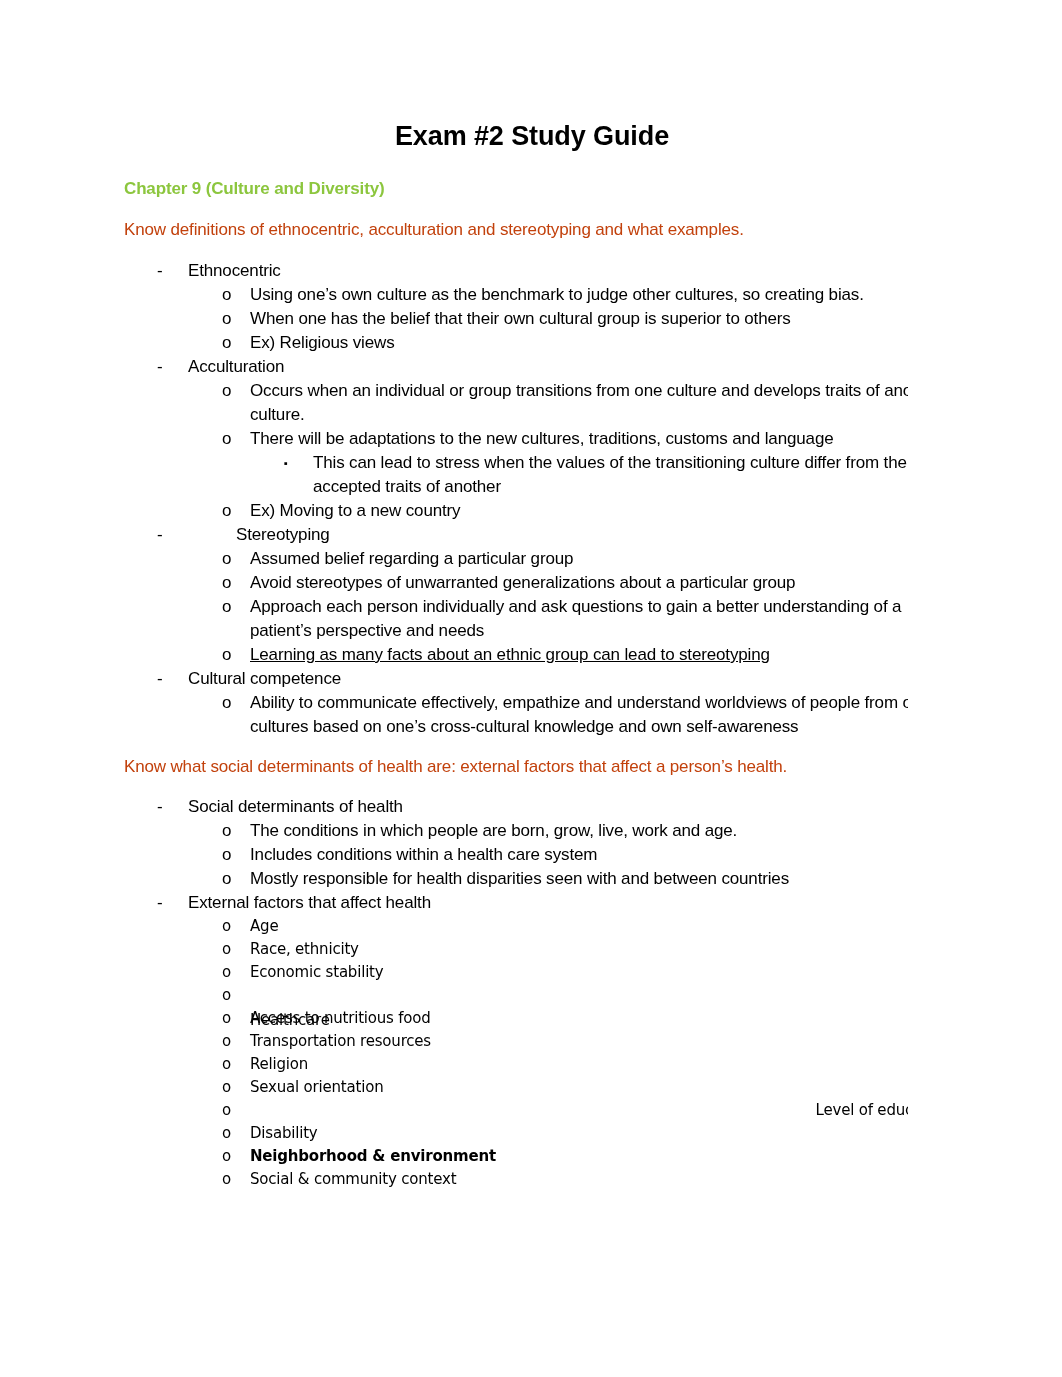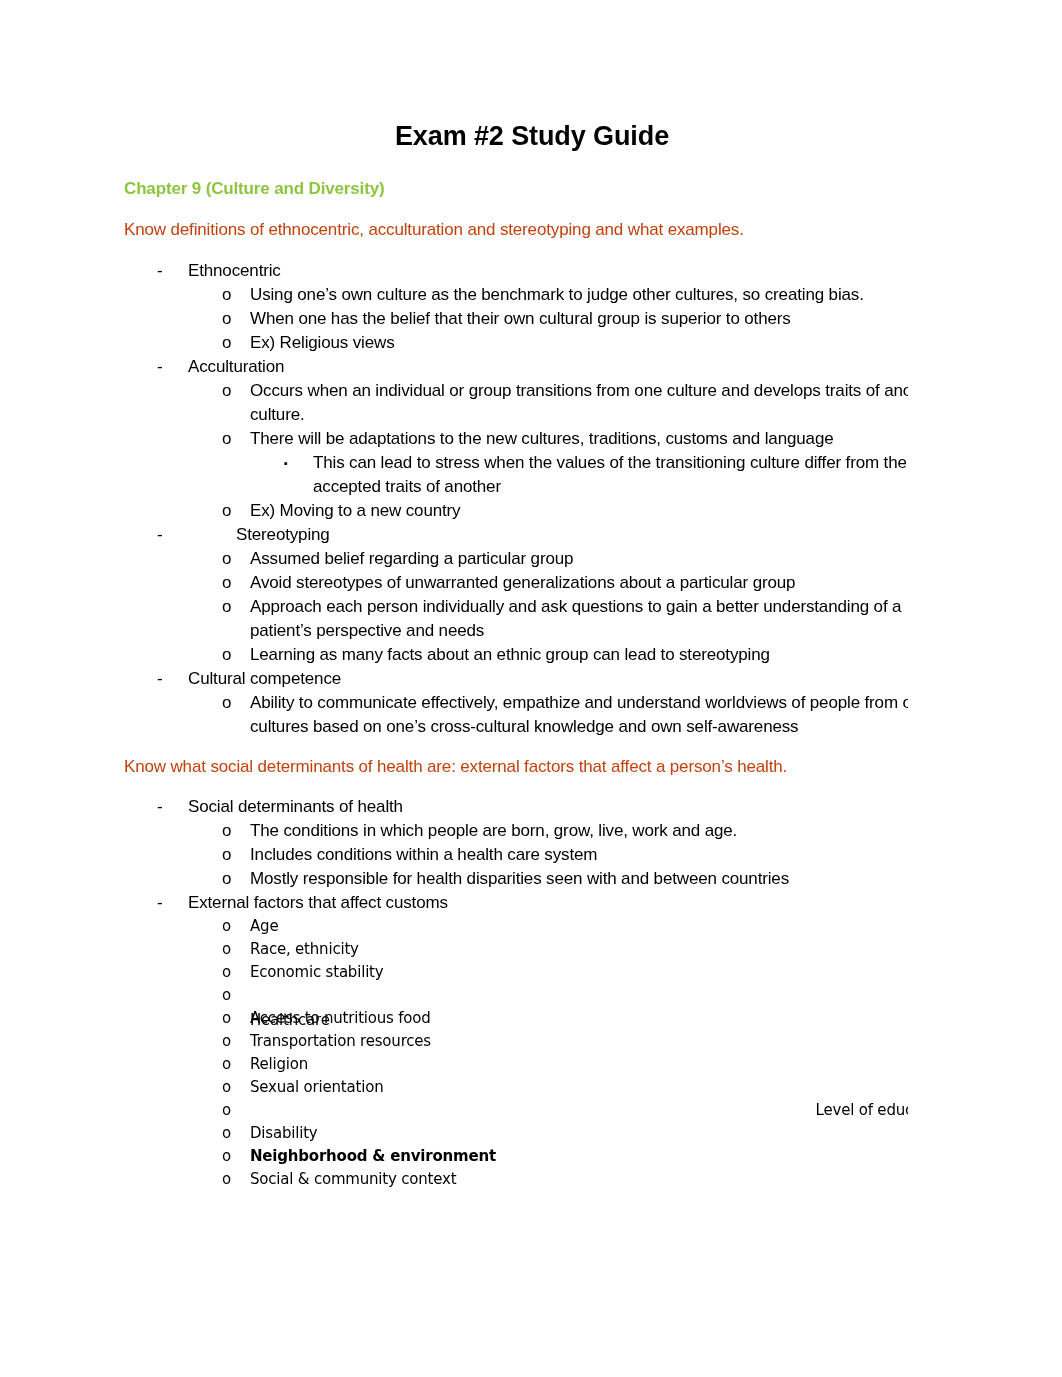--- a/index.html
+++ b/index.html
@@ -137,40 +137,40 @@
         <div class="row lvl2" style="top: 499px; line-height: 24px;">Ex) Moving to a new country</div>
         <div class="marker m1" style="top: 523px;">-</div>
         <div class="row lvl1" style="top: 523px; line-height: 24px; margin-left: 48px;">Stereotyping</div>
         <div class="marker m2" style="top: 547px;">o</div>
         <div class="row lvl2" style="top: 547px; line-height: 24px;">Assumed belief regarding a particular group</div>
         <div class="marker m2" style="top: 571px;">o</div>
         <div class="row lvl2" style="top: 571px; line-height: 24px;">Avoid stereotypes of unwarranted generalizations about a particular group</div>
         <div class="marker m2" style="top: 595px;">o</div>
         <div class="row lvl2" style="top: 595px; line-height: 24px;">Approach each person individually and ask questions to gain a better understanding of a patient’s perspective and needs</div>
         <div class="marker m2" style="top: 643px;">o</div>
-        <div class="row lvl2" style="top: 643px; line-height: 24px;">Learning as many facts about an ethnic group can lead to stereotyping</div>
+        <div class="row lvl2" style="top: 643px; line-height: 24px; text-decoration: underline;">Learning as many facts about an ethnic group can lead to stereotyping</div>
         <div class="marker m1" style="top: 667px;">-</div>
         <div class="row lvl1" style="top: 667px; line-height: 24px;">Cultural competence</div>
         <div class="marker m2" style="top: 691px;">o</div>
         <div class="row lvl2" style="top: 691px; line-height: 24px;">Ability to communicate effectively, empathize and understand worldviews of people from other cultures based on one’s cross-cultural knowledge and own self-awareness</div>
       </div>
 
     <div class="lead" style="top:755px;">Know what social determinants of health are: external factors that affect a person’s health.</div>
 
     <div id="list-2">
         <div class="marker m1" style="top: 795px; line-height: 24px;">-</div>
         <div class="row lvl1" style="top: 795px; line-height: 24px;">Social determinants of health</div>
         <div class="marker m2" style="top: 819px; line-height: 24px;">o</div>
         <div class="row lvl2" style="top: 819px; line-height: 24px;">The conditions in which people are born, grow, live, work and age.</div>
         <div class="marker m2" style="top: 843px; line-height: 24px;">o</div>
         <div class="row lvl2" style="top: 843px; line-height: 24px;">Includes conditions within a health care system</div>
         <div class="marker m2" style="top: 867px; line-height: 24px;">o</div>
         <div class="row lvl2" style="top: 867px; line-height: 24px;">Mostly responsible for health disparities seen with and between countries</div>
         <div class="marker m1" style="top: 891px; line-height: 24px;">-</div>
-        <div class="row lvl1" style="top: 891px; line-height: 24px;">External factors that affect customs</div>
+        <div class="row lvl1" style="top: 891px; line-height: 24px;">External factors that affect health</div>
         <div class="marker m2 wide" style="top: 915px; line-height: 23px;">o</div>
         <div class="row lvl2 wide" style="top: 915px; line-height: 23px;">Age</div>
         <div class="marker m2 wide" style="top: 938px; line-height: 23px;">o</div>
         <div class="row lvl2 wide" style="top: 938px; line-height: 23px;">Race, ethnicity</div>
         <div class="marker m2 wide" style="top: 961px; line-height: 23px;">o</div>
         <div class="row lvl2 wide" style="top: 961px; line-height: 23px;">Economic stability</div>
         <div class="marker m2 wide" style="top: 984px; line-height: 23px;">o</div>
         <div class="row lvl2 wide" style="top: 984px; line-height: 23px; margin-top: 25px;">Healthcare</div>
         <div class="marker m2 wide" style="top: 1007px; line-height: 23px;">o</div>
         <div class="row lvl2 wide" style="top: 1007px; line-height: 23px;">Access to nutritious food</div>

